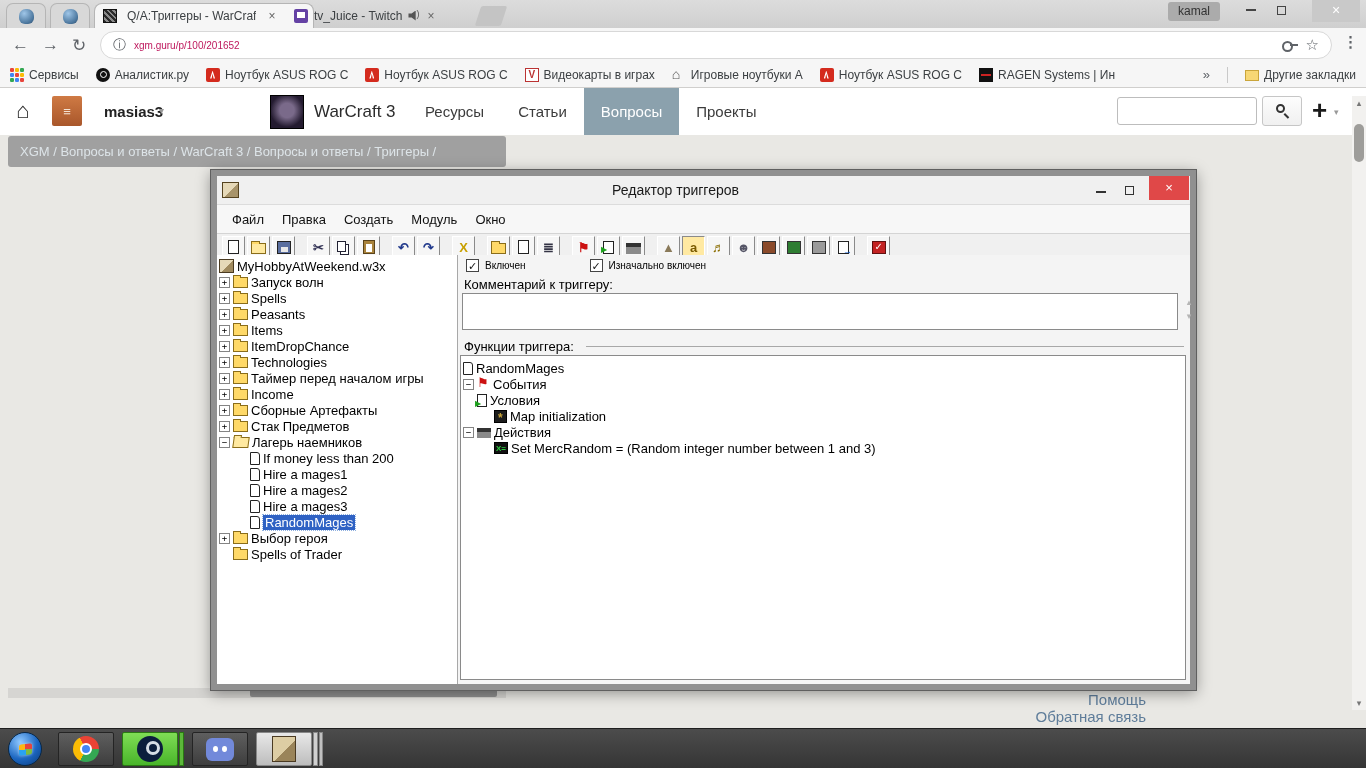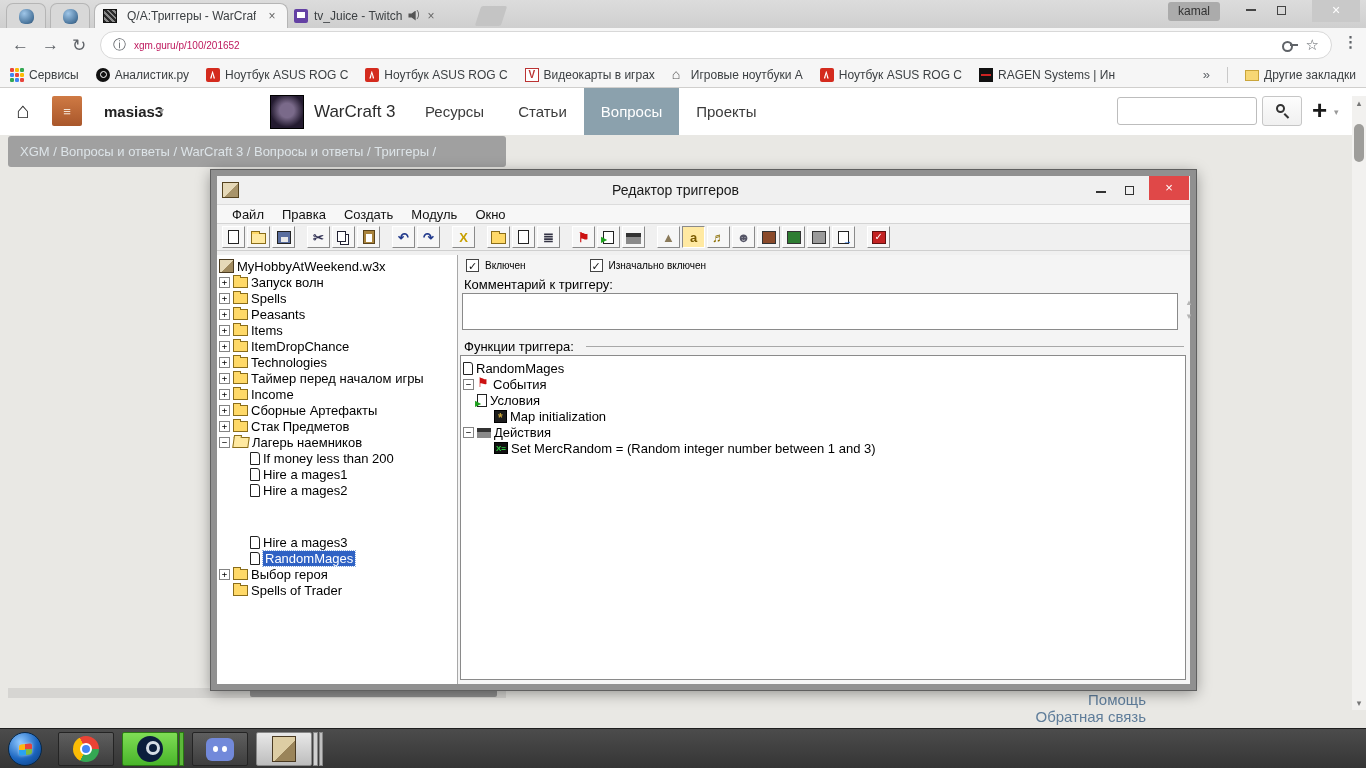--- a/index.html
+++ b/index.html
@@ -131,21 +131,21 @@
             border:6px solid #909090; outline:1px solid #5f5f5f; background:#f0f0f0;
             box-shadow:0 3px 14px rgba(0,0,0,.4); font-size:13px; }
   .e-title { height:28px; background:#f0f0f0; display:flex; align-items:center; padding-left:5px; }
   .e-title .ttl { flex:1; text-align:center; font-size:14px; color:#1a1a1a;margin-left:25px; }
   .scroll-ic { width:17px; height:16px; background:linear-gradient(135deg,#e6d9b8 55%,#a8946a 55%); border:1px solid #55431f; }
   .e-btn { width:28px; text-align:center; color:#333; font-size:13px; }
   .e-btn.max i { display:inline-block; width:9px; height:9px; border:1px solid #333; margin-top:4px; }
   .e-btn.min i { display:inline-block; width:10px; height:2px; background:#333; margin-bottom:2px; }
   .e-btn.close { width:40px; height:24px; background:#e04848; color:#fff; line-height:24px;
                  font-size:13px; margin:0 1px 4px 6px; }
-  .e-menu { height:20px; background:#f7f7f7; border-top:1px solid #dcdcdc; border-bottom:1px solid #d4d4d4;
+  .e-menu { height:30px; background:#f7f7f7; border-top:1px solid #dcdcdc; border-bottom:1px solid #d4d4d4;
             display:flex; align-items:center; padding-left:6px; }
   .e-menu .mi { padding:0 9px; font-size:13px; color:#111; }
   .e-toolbar { height:27px; background:#f0f0f0; border-bottom:1px solid #cfcfcf; display:flex;
                align-items:center; padding-left:5px; }
   .tbtn { width:23px; height:22px; margin-right:2px; background:#f6f6f6;
           border:1px solid; border-color:#ffffff #8a8a8a #8a8a8a #ffffff;
           display:flex; align-items:center; justify-content:center; font-size:13px; position:relative; }
   .tbtn.gap { margin-left:10px; }
   .tbtn.pressed { border-color:#8a8a8a #ffffff #ffffff #8a8a8a; background:#ffe9a2; }
   .tbtn .tg { font-weight:bold; line-height:1; }
@@ -250,21 +250,21 @@
 
   <div class="tabstrip">
     <div class="pinned-tab p1">
       <span class="mascot"></span>
     </div>
     <div class="pinned-tab p2">
       <span class="mascot"></span>
     </div>
     <div>
 
-    <div class="tab active" style="left: 94px; width: 194px; gap: 10px;">
+    <div class="tab active" style="left: 94px; width: 220px; gap: 10px;">
           <span class="fav warcraft"></span>
           <span class="ttl">Q/A:Триггеры - WarCraf</span>
 
           <span class="cl">×</span>
         </div>
         <div class="tab" style="left: 286px; width: 190px;">
           <span class="fav twitch"></span>
           <span class="ttl">tv_Juice - Twitch</span>
           <span class="spk on"></span>
           <span class="cl">×</span>
@@ -554,21 +554,21 @@
           <div class="trow" style="margin-left: 17px;">
             <span class="exp"></span>
             <span class="ic pg"></span>
             <span class="lbl">Hire a mages1</span>
           </div>
           <div class="trow" style="margin-left: 17px;">
             <span class="exp"></span>
             <span class="ic pg"></span>
             <span class="lbl">Hire a mages2</span>
           </div>
-          <div class="trow" style="margin-left: 17px; margin-top: 36px;">
+          <div class="trow" style="margin-left: 17px;">
             <span class="exp"></span>
             <span class="ic pg"></span>
             <span class="lbl">Hire a mages3</span>
           </div>
           <div class="trow" style="margin-left: 17px;">
             <span class="exp"></span>
             <span class="ic pg"></span>
             <span class="lbl sel">RandomMages</span>
           </div>
           <div class="trow" style="margin-left: 0px;">

